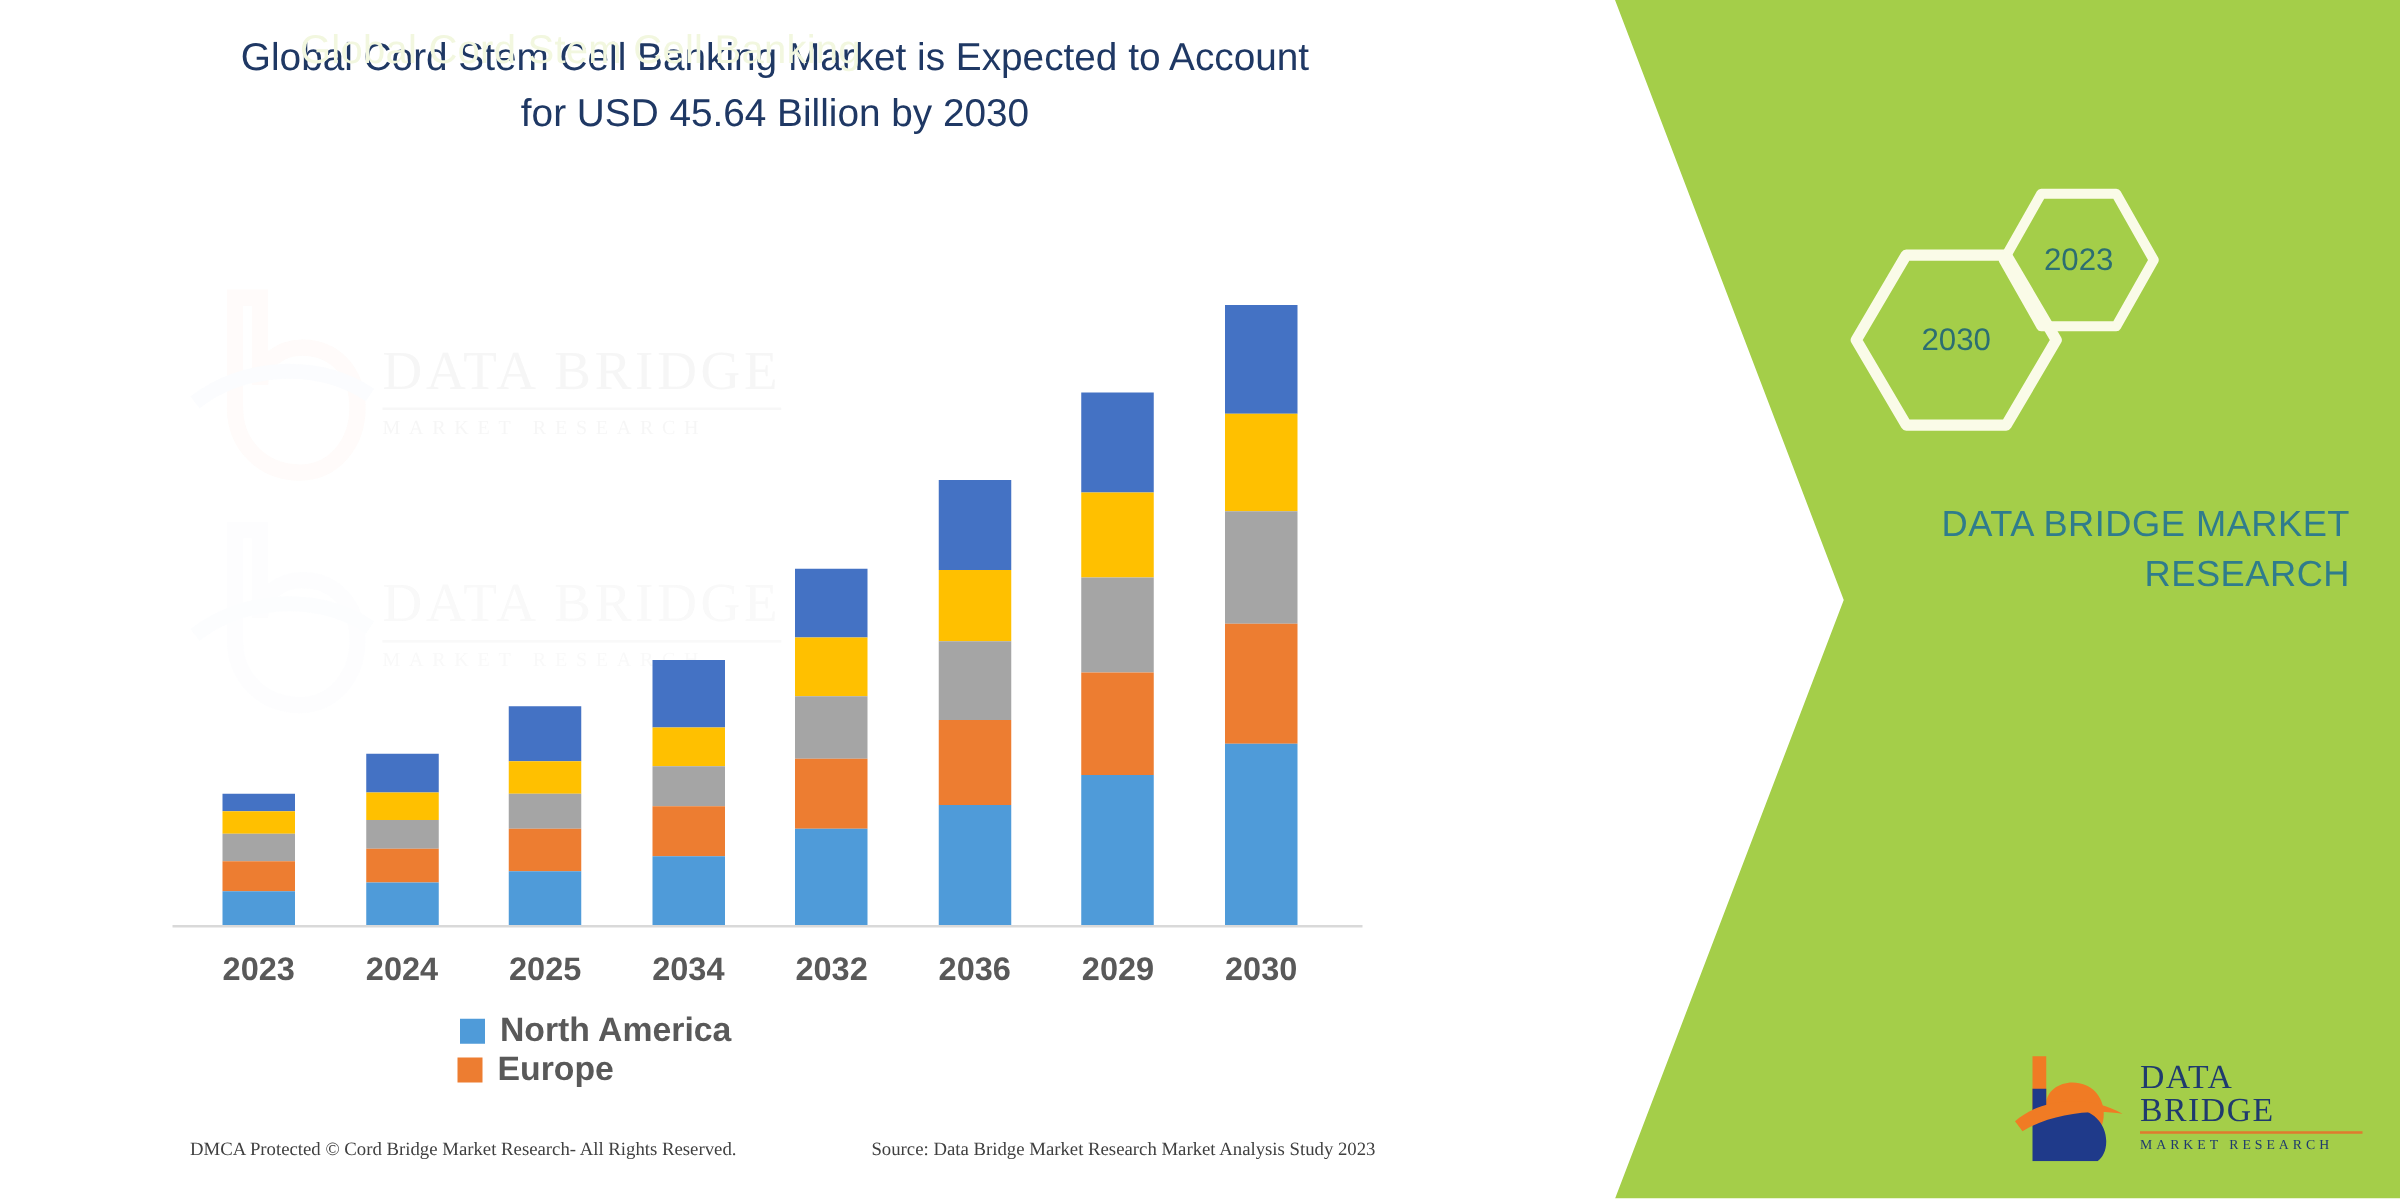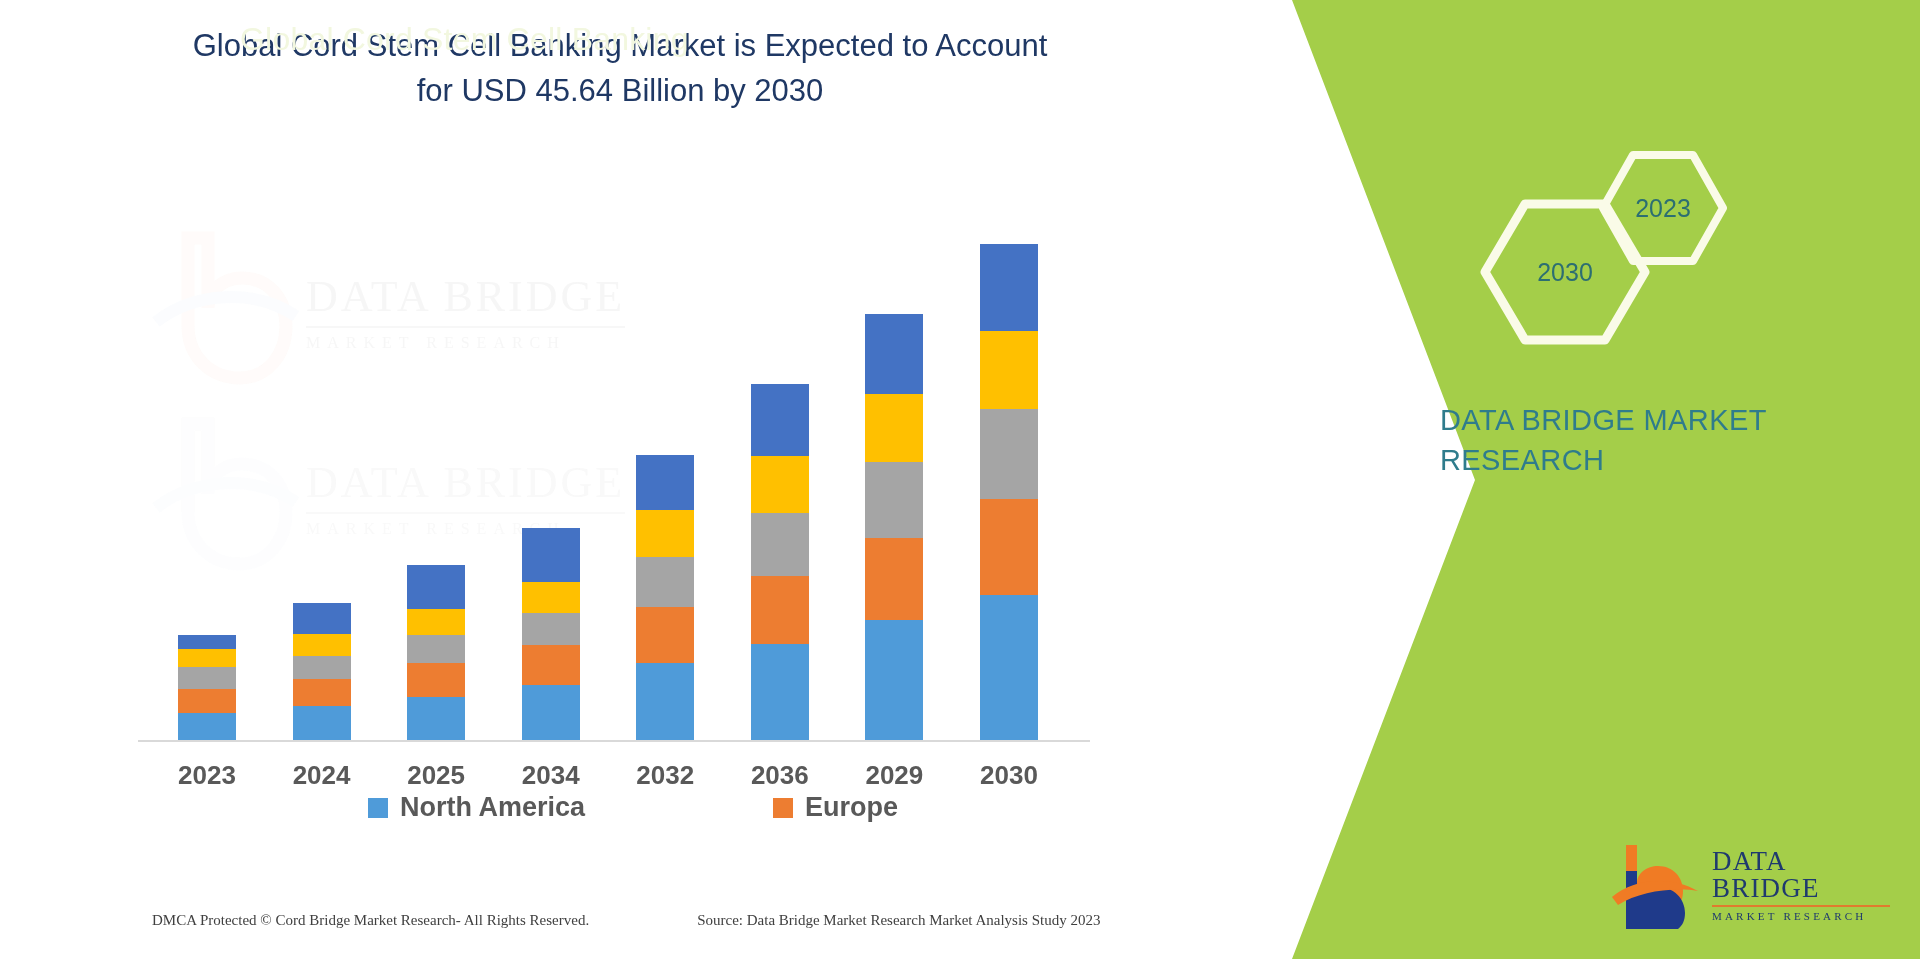--- a/index.html
+++ b/index.html
@@ -55,21 +55,21 @@
   }
   .hex svg{position:absolute;top:0;left:0;}
   .hex span{position:relative;z-index:2;}
   .hex-2030{left:0;top:48px;width:170px;height:148px;}
   .hex-2023{left:118px;top:0px;width:130px;height:116px;}
 
   .brand-text{
     position:absolute;
     top:400px;left:1440px;
     width:440px;
-    text-align:left;
+    text-align:right;
     color:#2F7C8C;
     font-size:29px;
     line-height:1.38;
     letter-spacing:.4px;
     z-index:4;
   }
 
   
   .dbmr-logo{
     position:absolute;
@@ -160,23 +160,24 @@
     display:flex;justify-content:space-between;
   }
   .xlabel{
     width:58px;text-align:center;
     color:#595959;font-size:26px;font-weight:bold;
     font-family:"Liberation Sans", sans-serif;
   }
 
   .legend{
     position:absolute;
-    left:178px;top:792px;
+    left:178px;top:809px;
     width:860px;
     display:flex;
+    flex-direction:column;
   }
   .legend-item{display:flex;align-items:center;gap:12px;}
   .legend-item.na{margin-left:190px;}
   .legend-item.eu{margin-left:188px;}
   .swatch{width:20px;height:20px;display:block;}
   .legend-label{
     color:#595959;font-size:27px;font-weight:bold;
     font-family:"Liberation Sans", sans-serif;
   }
 

